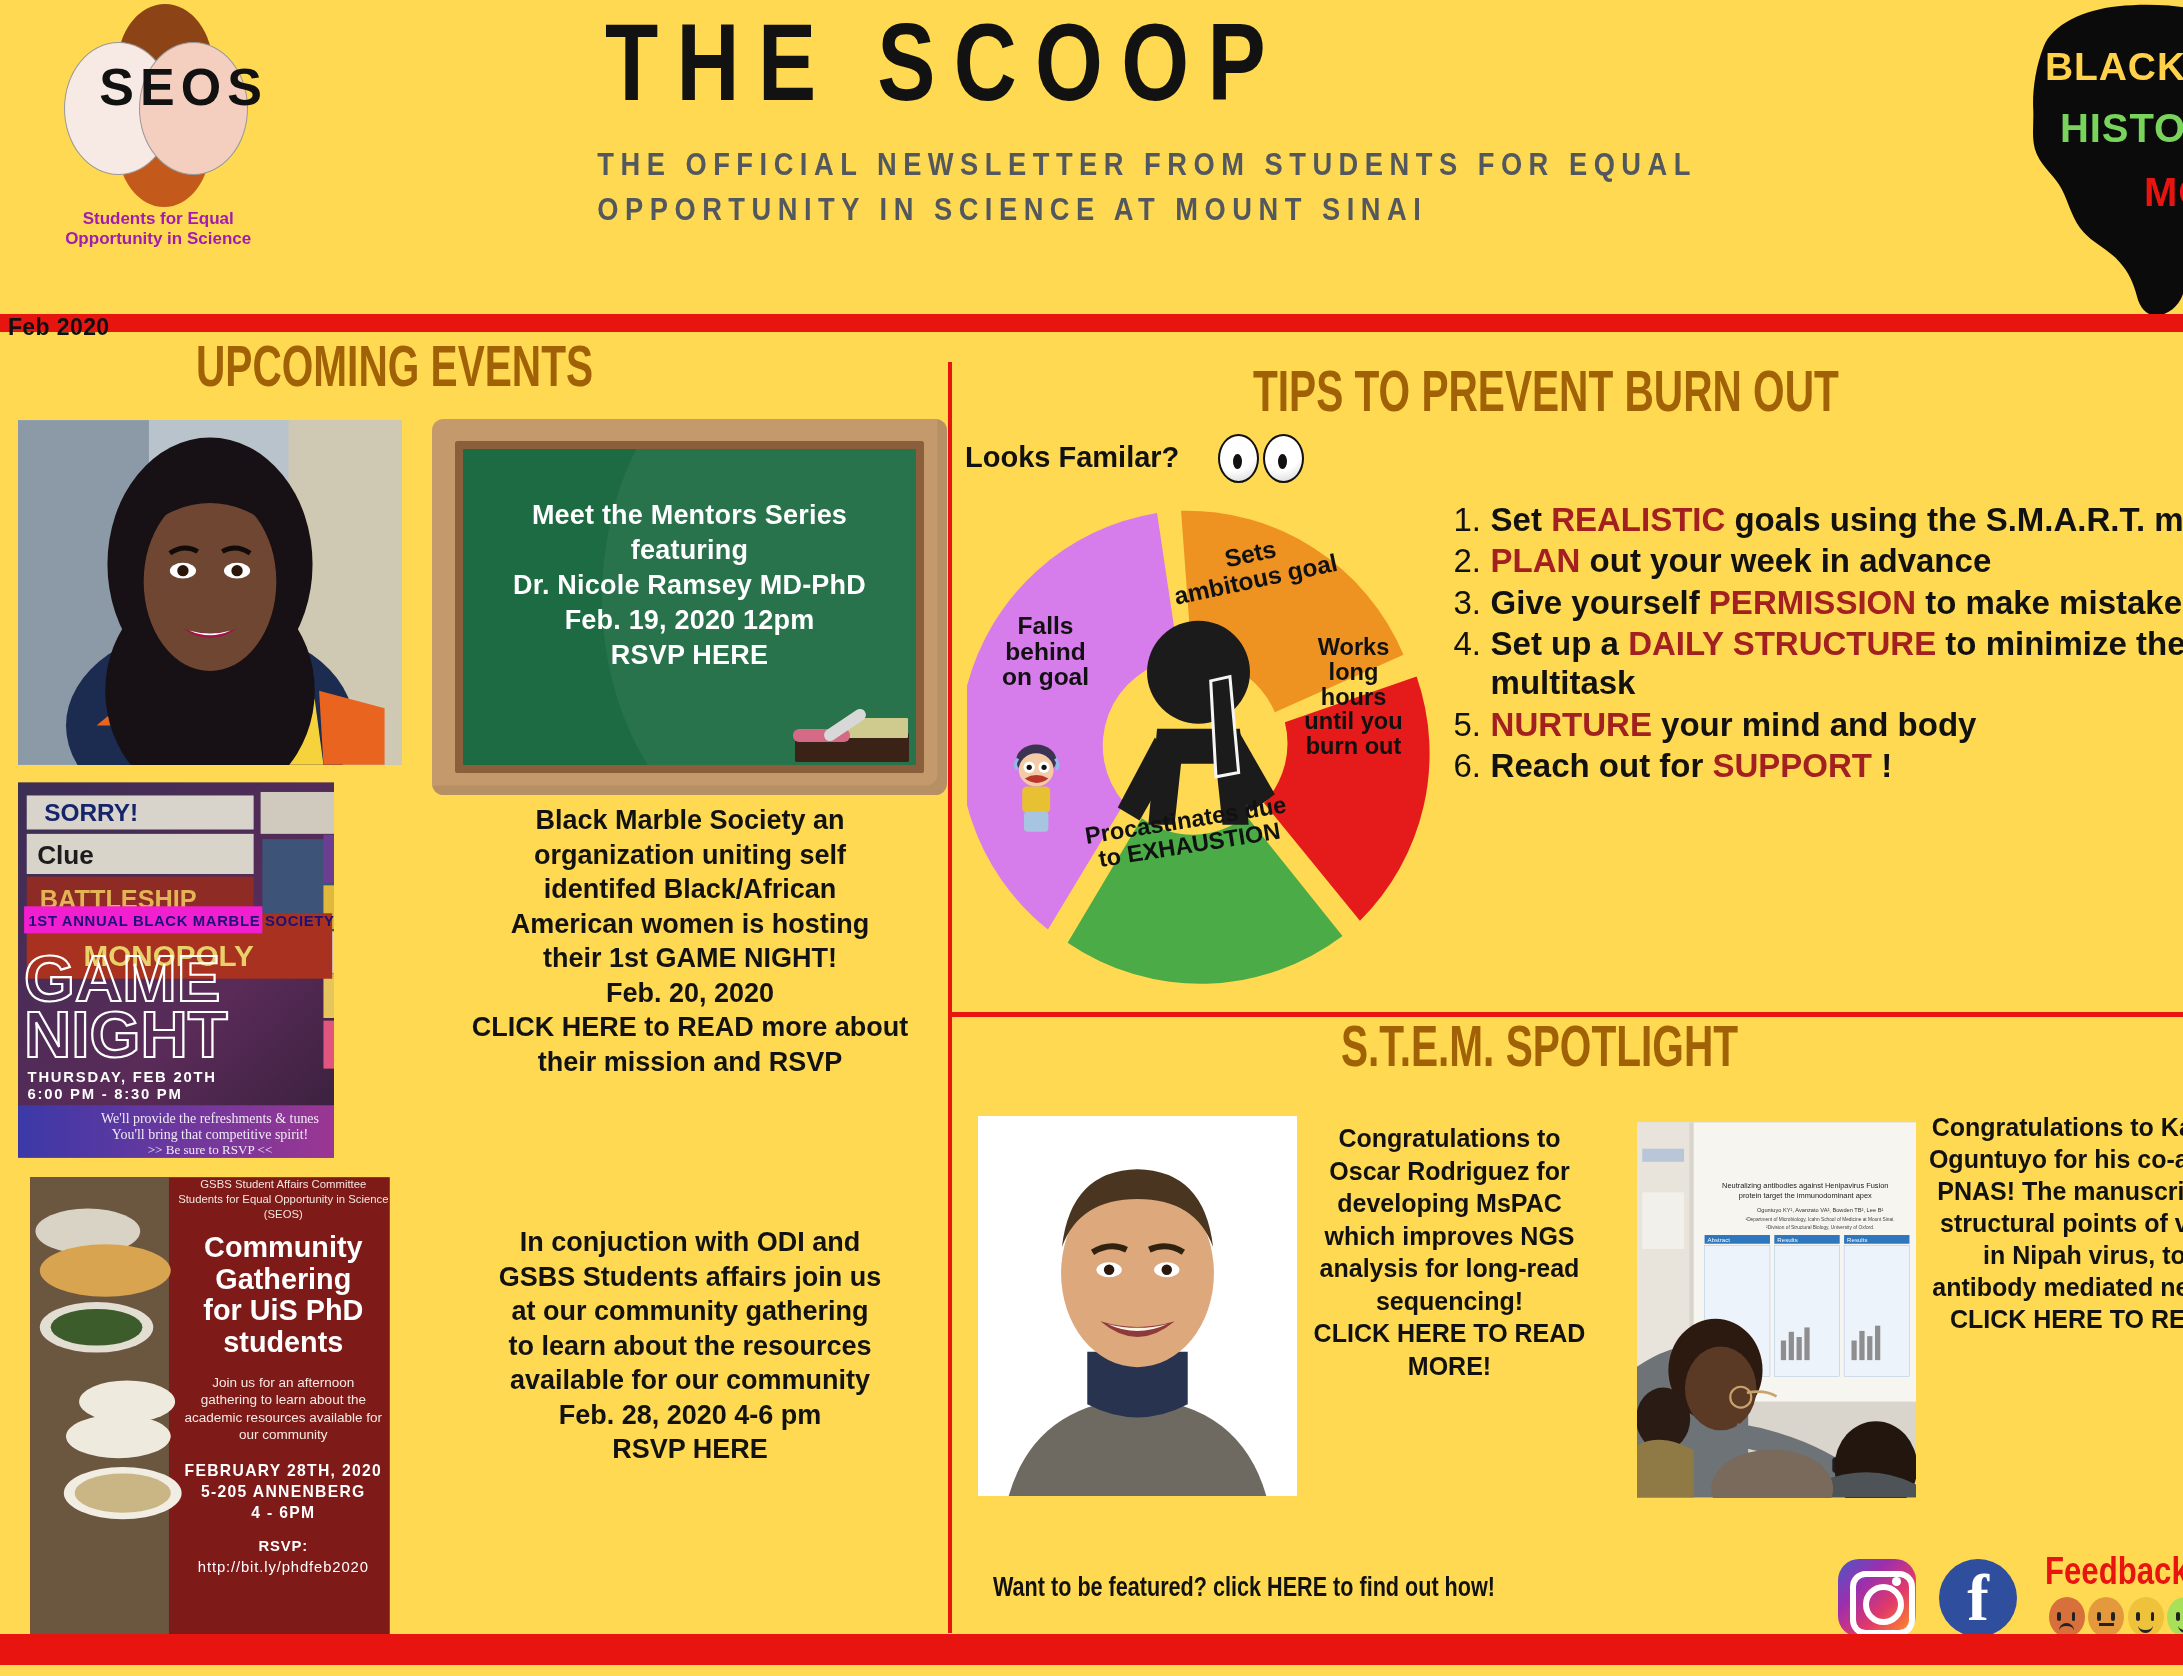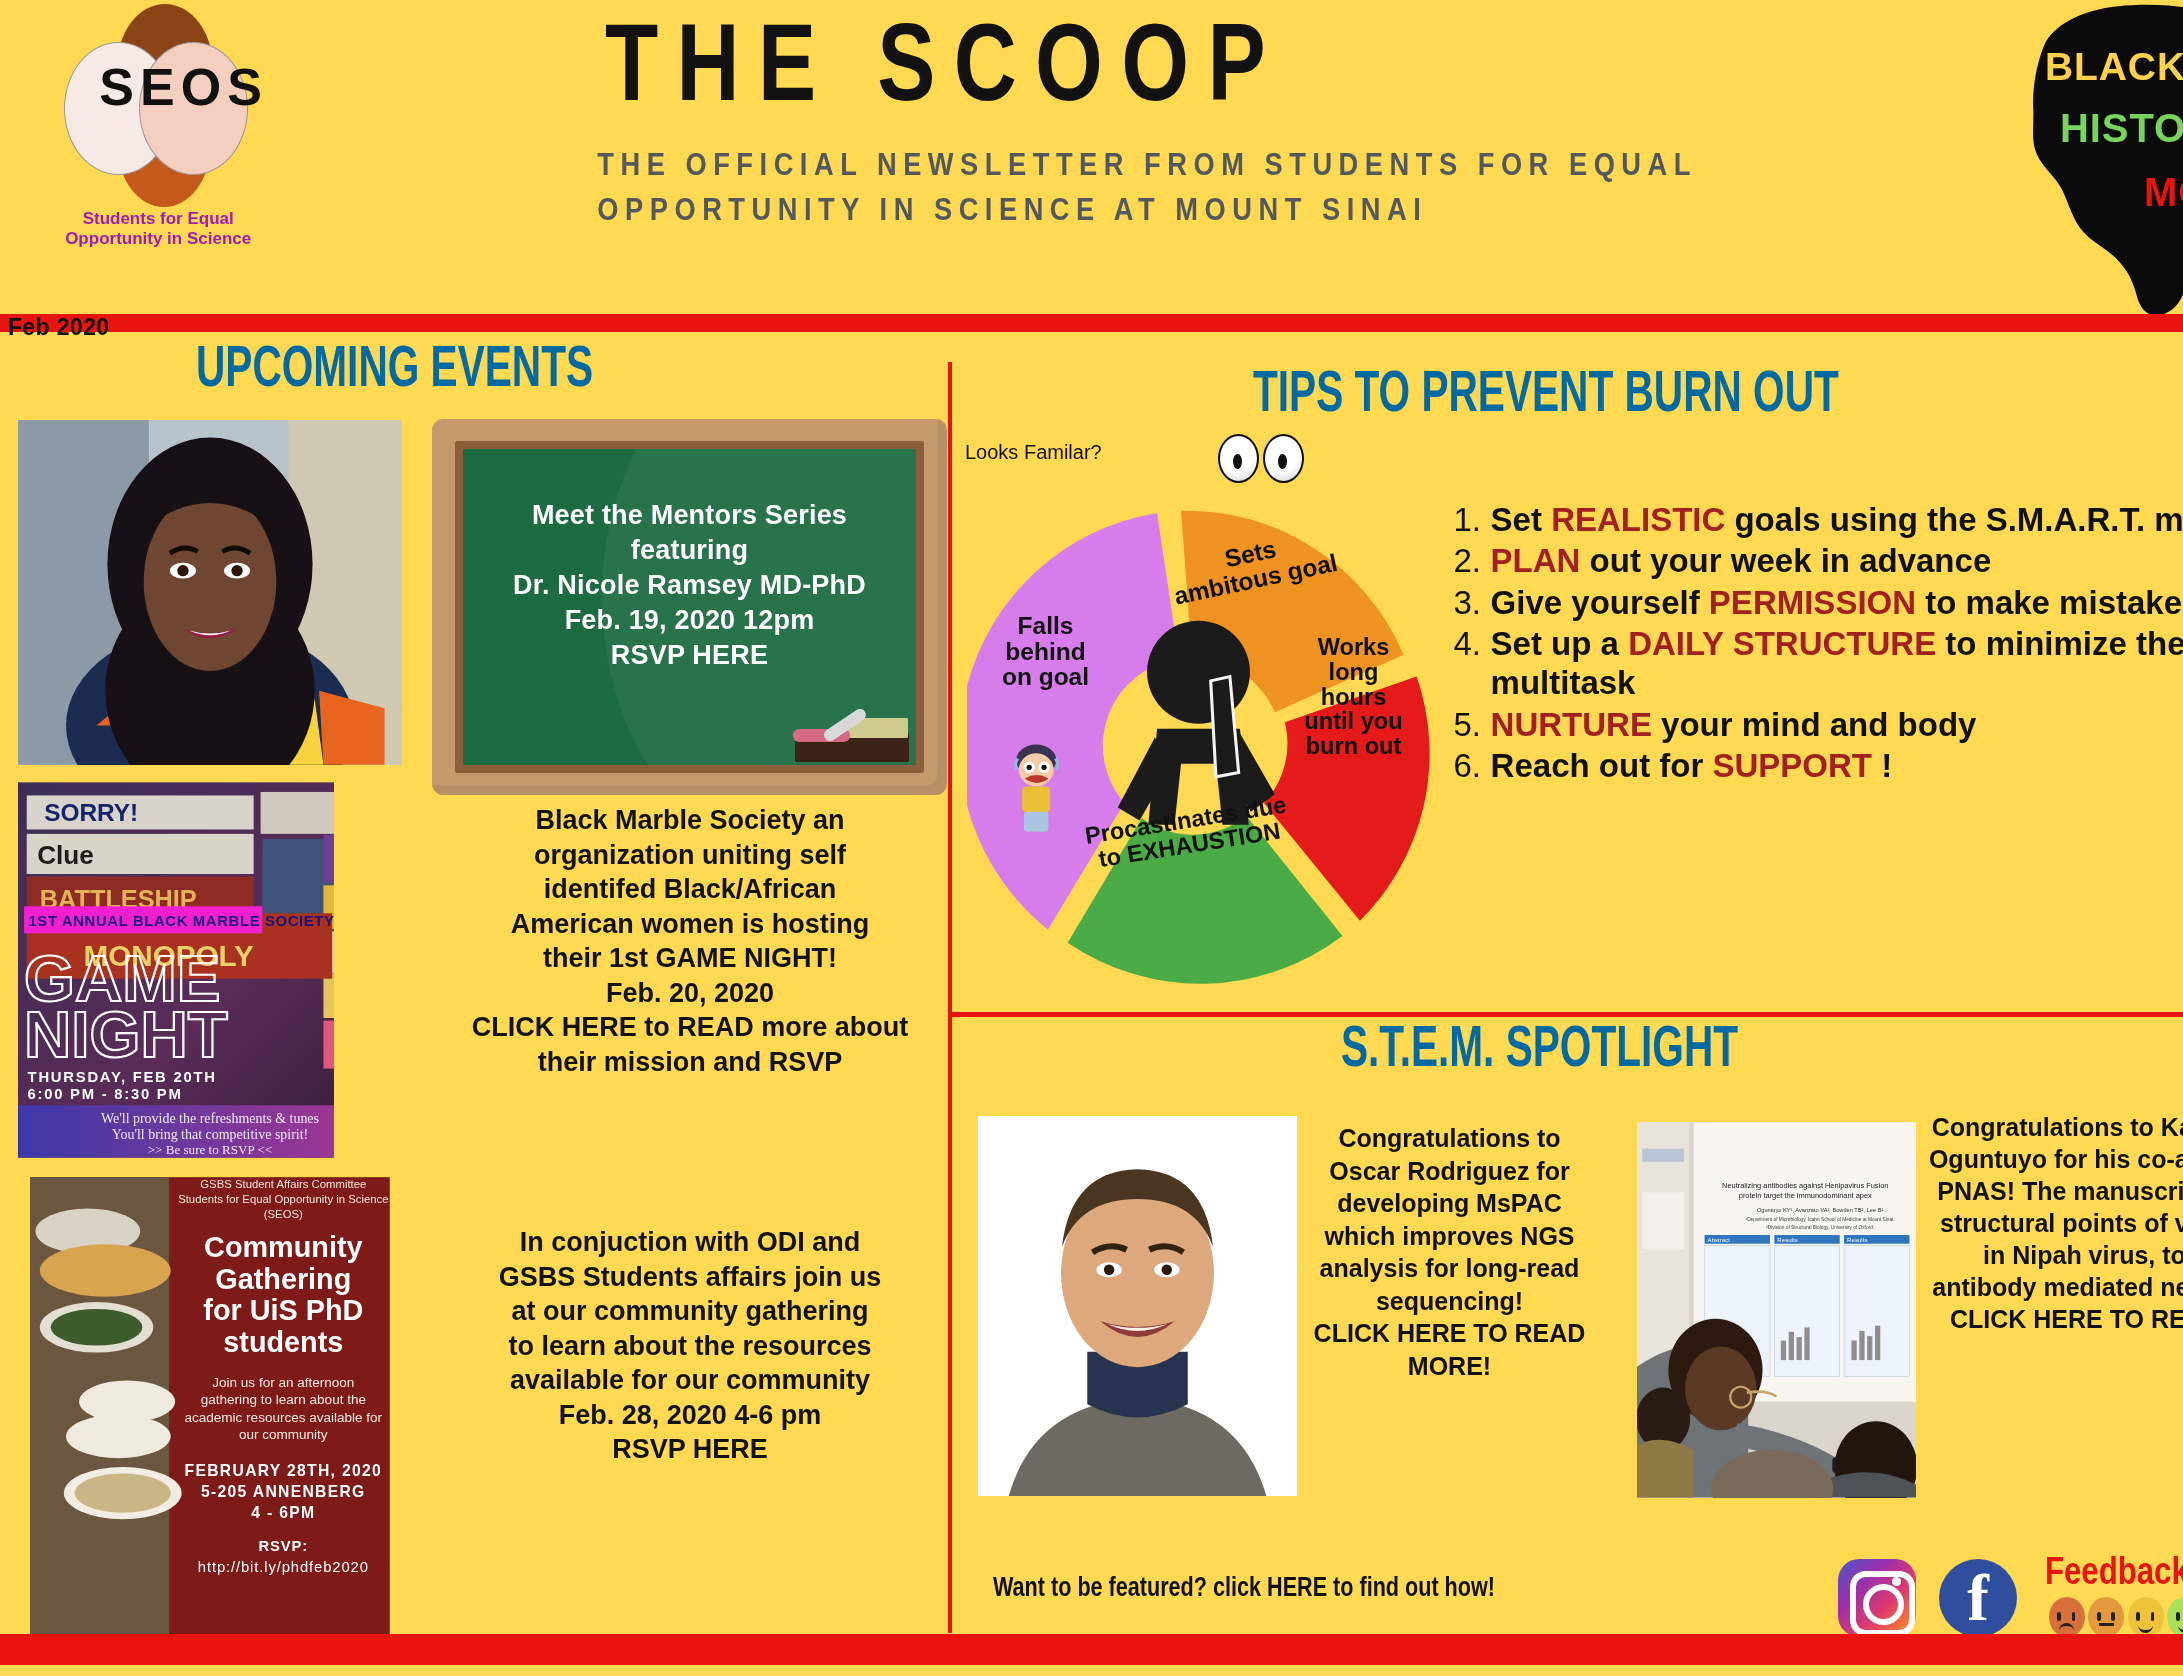--- a/index.html
+++ b/index.html
@@ -35,21 +35,21 @@
   #bhm .l2{left:108px;top:114px;font-size:40px;color:#79D45C;letter-spacing:0.9px;}
   #bhm .l3{left:192px;top:178px;font-size:40px;color:#E81410;letter-spacing:0.9px;}
   
   #redbar{position:absolute;left:0;top:314px;width:2347px;height:18.3px;background:#E81410;}
   #datechip{position:absolute;left:7.9px;top:314px;font-size:23px;font-weight:700;color:#111;letter-spacing:0.4px;}
   
   .vline{position:absolute;width:3.9px;background:#E81410;}
   .hline{position:absolute;height:5.2px;background:#E81410;}
   #bottombar{position:absolute;left:0;top:1634px;width:2347px;height:31px;background:#E81410;}
   
-  .sect{position:absolute;font-size:58px;font-weight:700;color:#0369a1;line-height:1;white-space:nowrap;}
+  .sect{position:absolute;font-size:58px;font-weight:700;color:#a16207;line-height:1;white-space:nowrap;}
   .sect span{display:inline-block;transform:scaleX(.70);transform-origin:left center;}
   
   #upcoming-title{left:196px;top:337px;}
   .photo{position:absolute;border:0;overflow:hidden;}
   
   #ramsey{left:17.5px;top:420px;width:384px;height:345px;background:#CBB9A6;}
   
   #gamenight{left:17.5px;top:782px;width:316px;height:376px;}
   
   #community{left:17.5px;top:1170px;width:384px;height:476px;}
@@ -66,21 +66,21 @@
      font-size:27px;font-weight:700;line-height:1.30;letter-spacing:0.2px;}
   #chalk .tray{position:absolute;left:332px;bottom:3.5px;width:114px;height:29px;background:#3A2216;border-radius:1.7px;}
   #chalk .eraser{position:absolute;left:384px;bottom:27px;width:61px;height:20px;background:#CFCB8E;border-radius:1.3px;}
   #chalk .chalkstick{position:absolute;left:330px;bottom:23.6px;width:57px;height:13px;background:#D46A86;border-radius:6.1px;}
   #chalk .chalkstick2{position:absolute;left:358px;bottom:34px;width:48px;height:12.2px;background:#D8D8D8;border-radius:6.1px;transform:rotate(-34deg);}
   .blurb{position:absolute;text-align:center;font-weight:700;color:#121212;line-height:1.28;}
   #bms{left:413px;top:803px;width:554px;font-size:27px;}
   #odi{left:413px;top:1225px;width:554px;font-size:27px;}
   
   #tips-title{left:1253px;top:362px;}
-  #lookfam{position:absolute;left:965px;top:441px;font-size:20px;font-weight:400;color:#111;white-space:nowrap;text-align:right;}
+  #lookfam{position:absolute;left:965px;top:441px;font-size:29px;font-weight:700;color:#111;white-space:nowrap;text-align:right;}
   #eyes{position:absolute;left:1218px;top:434px;width:85px;height:48px;}
   #eyes .eye{position:absolute;top:0;width:37px;height:45px;border-radius:50%;
      background:radial-gradient(circle at 40% 30%,#ffffff 55%,#cfcfcf 100%);border:2.2px solid #111;}
   #eyes .eye .p{position:absolute;left:13px;top:18.3px;width:8.7px;height:15px;border-radius:50%;background:#111;}
   #cycle{position:absolute;left:967px;top:502px;width:463px;height:493px;}
   #cycle .seglbl{position:absolute;font-weight:700;color:#111;text-align:center;line-height:1.05;}
   #cycle .s-top{left:192px;top:39px;width:188px;font-size:24.5px;transform:rotate(-12deg);}
   #cycle .s-right{left:323px;top:133px;width:127px;font-size:23.6px;}
   #cycle .s-bottom{left:98px;top:306px;width:245px;font-size:23.6px;transform:rotate(-9deg);}
   #cycle .s-left{left:13px;top:111px;width:131px;font-size:24.5px;}

